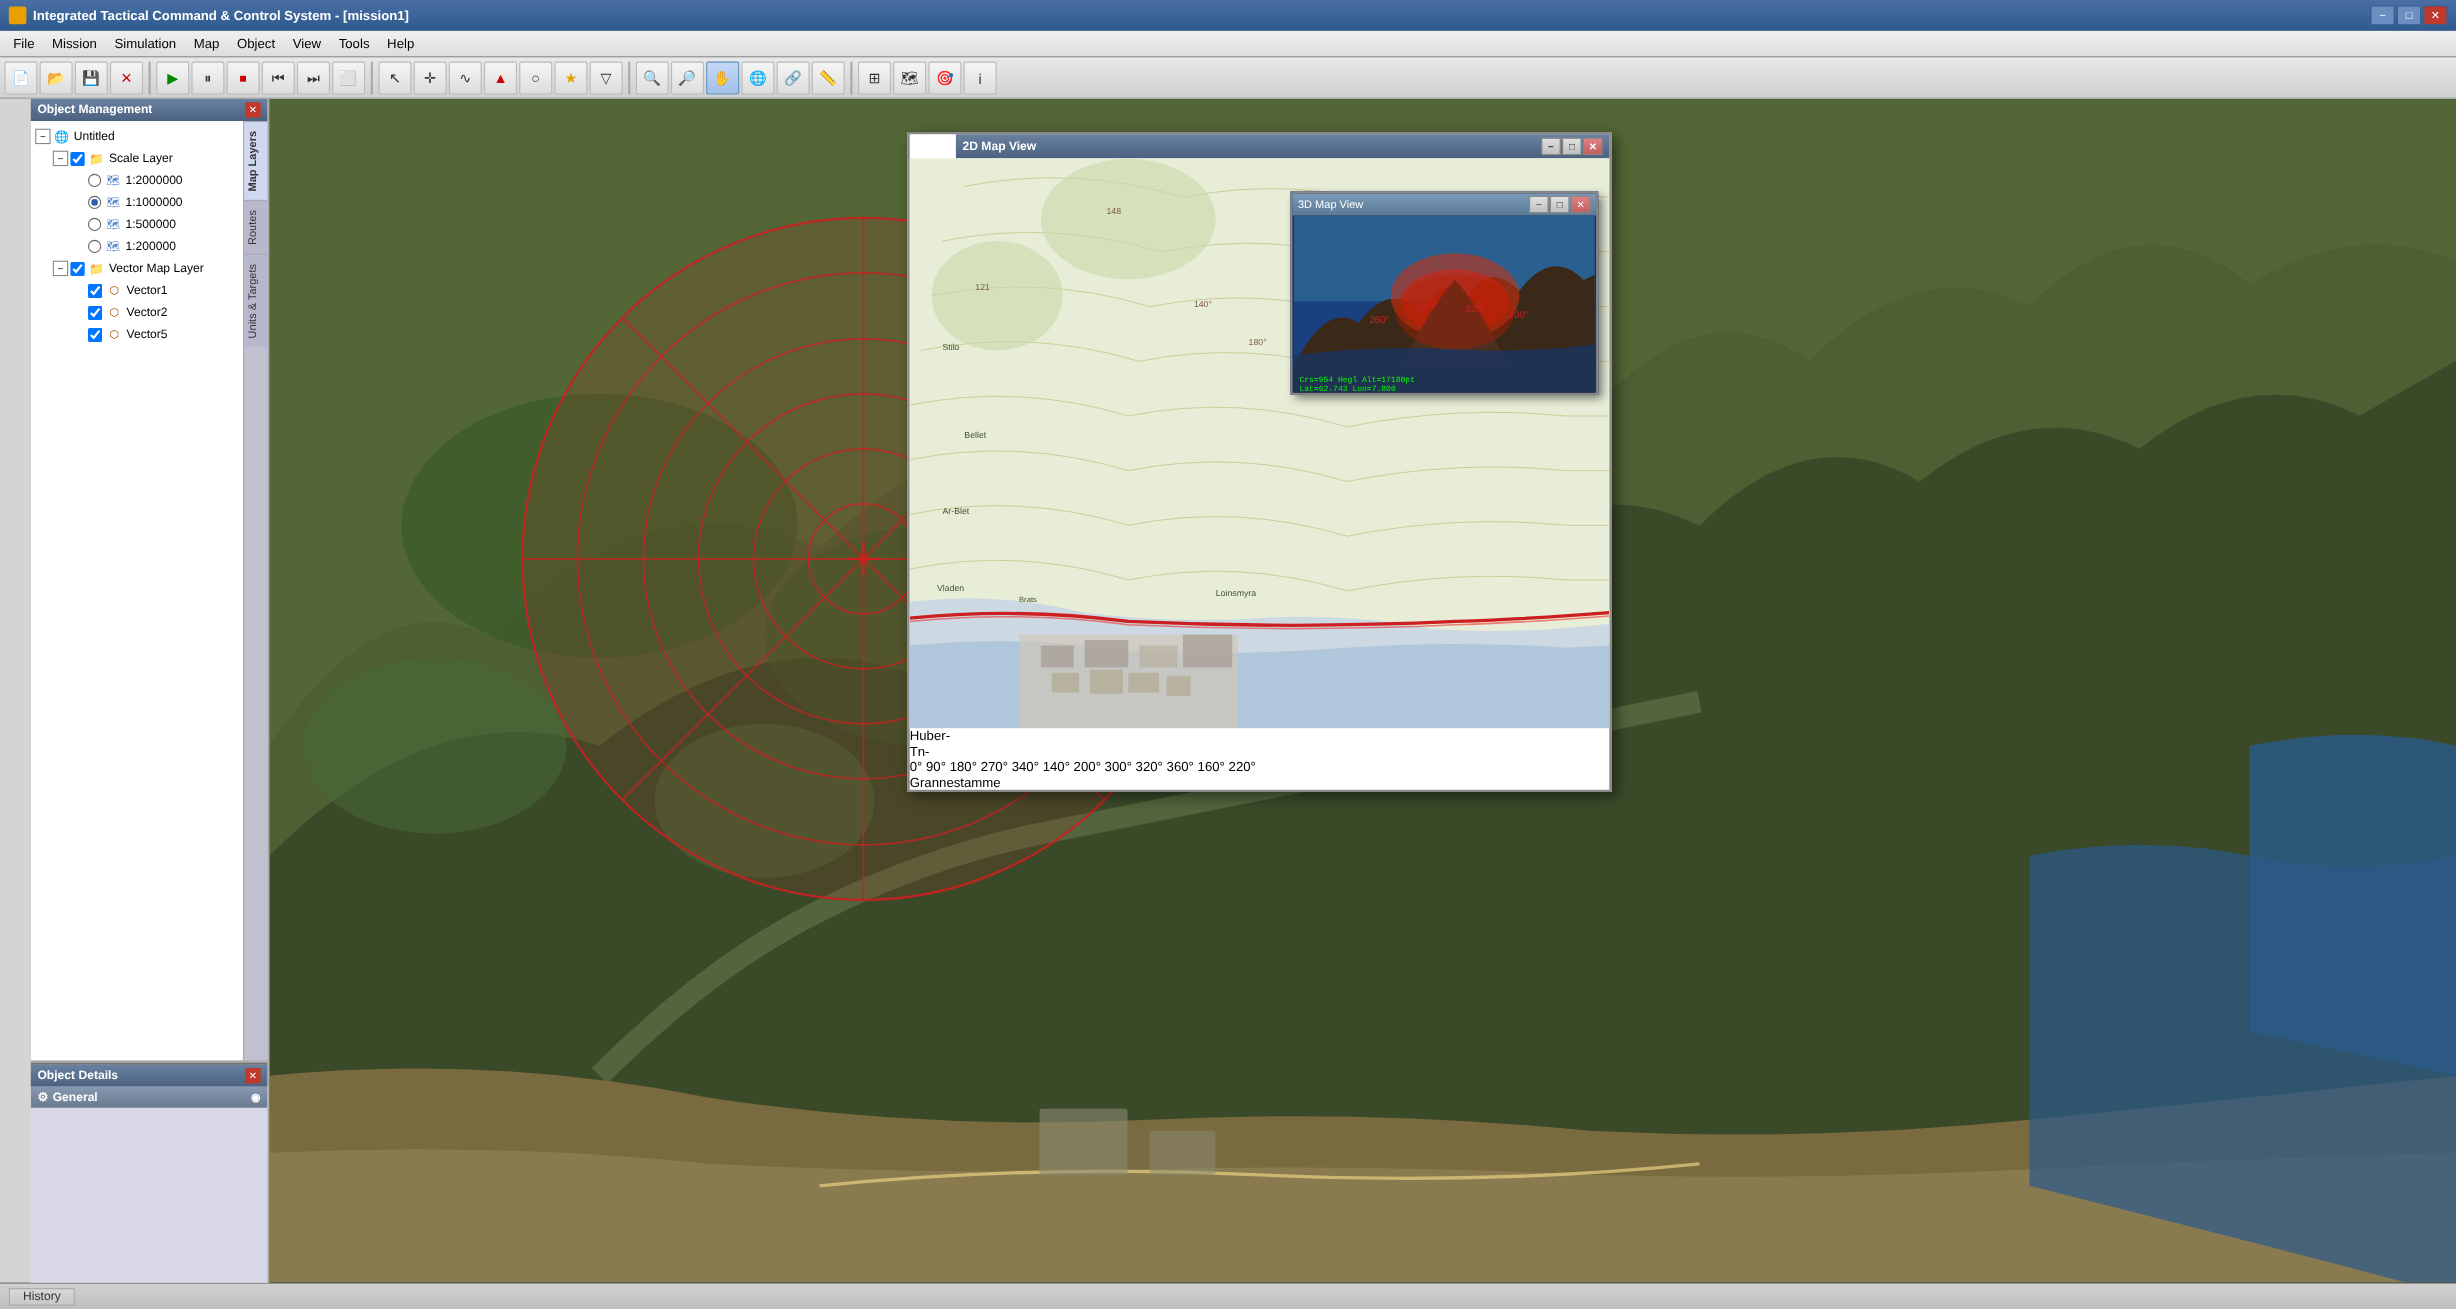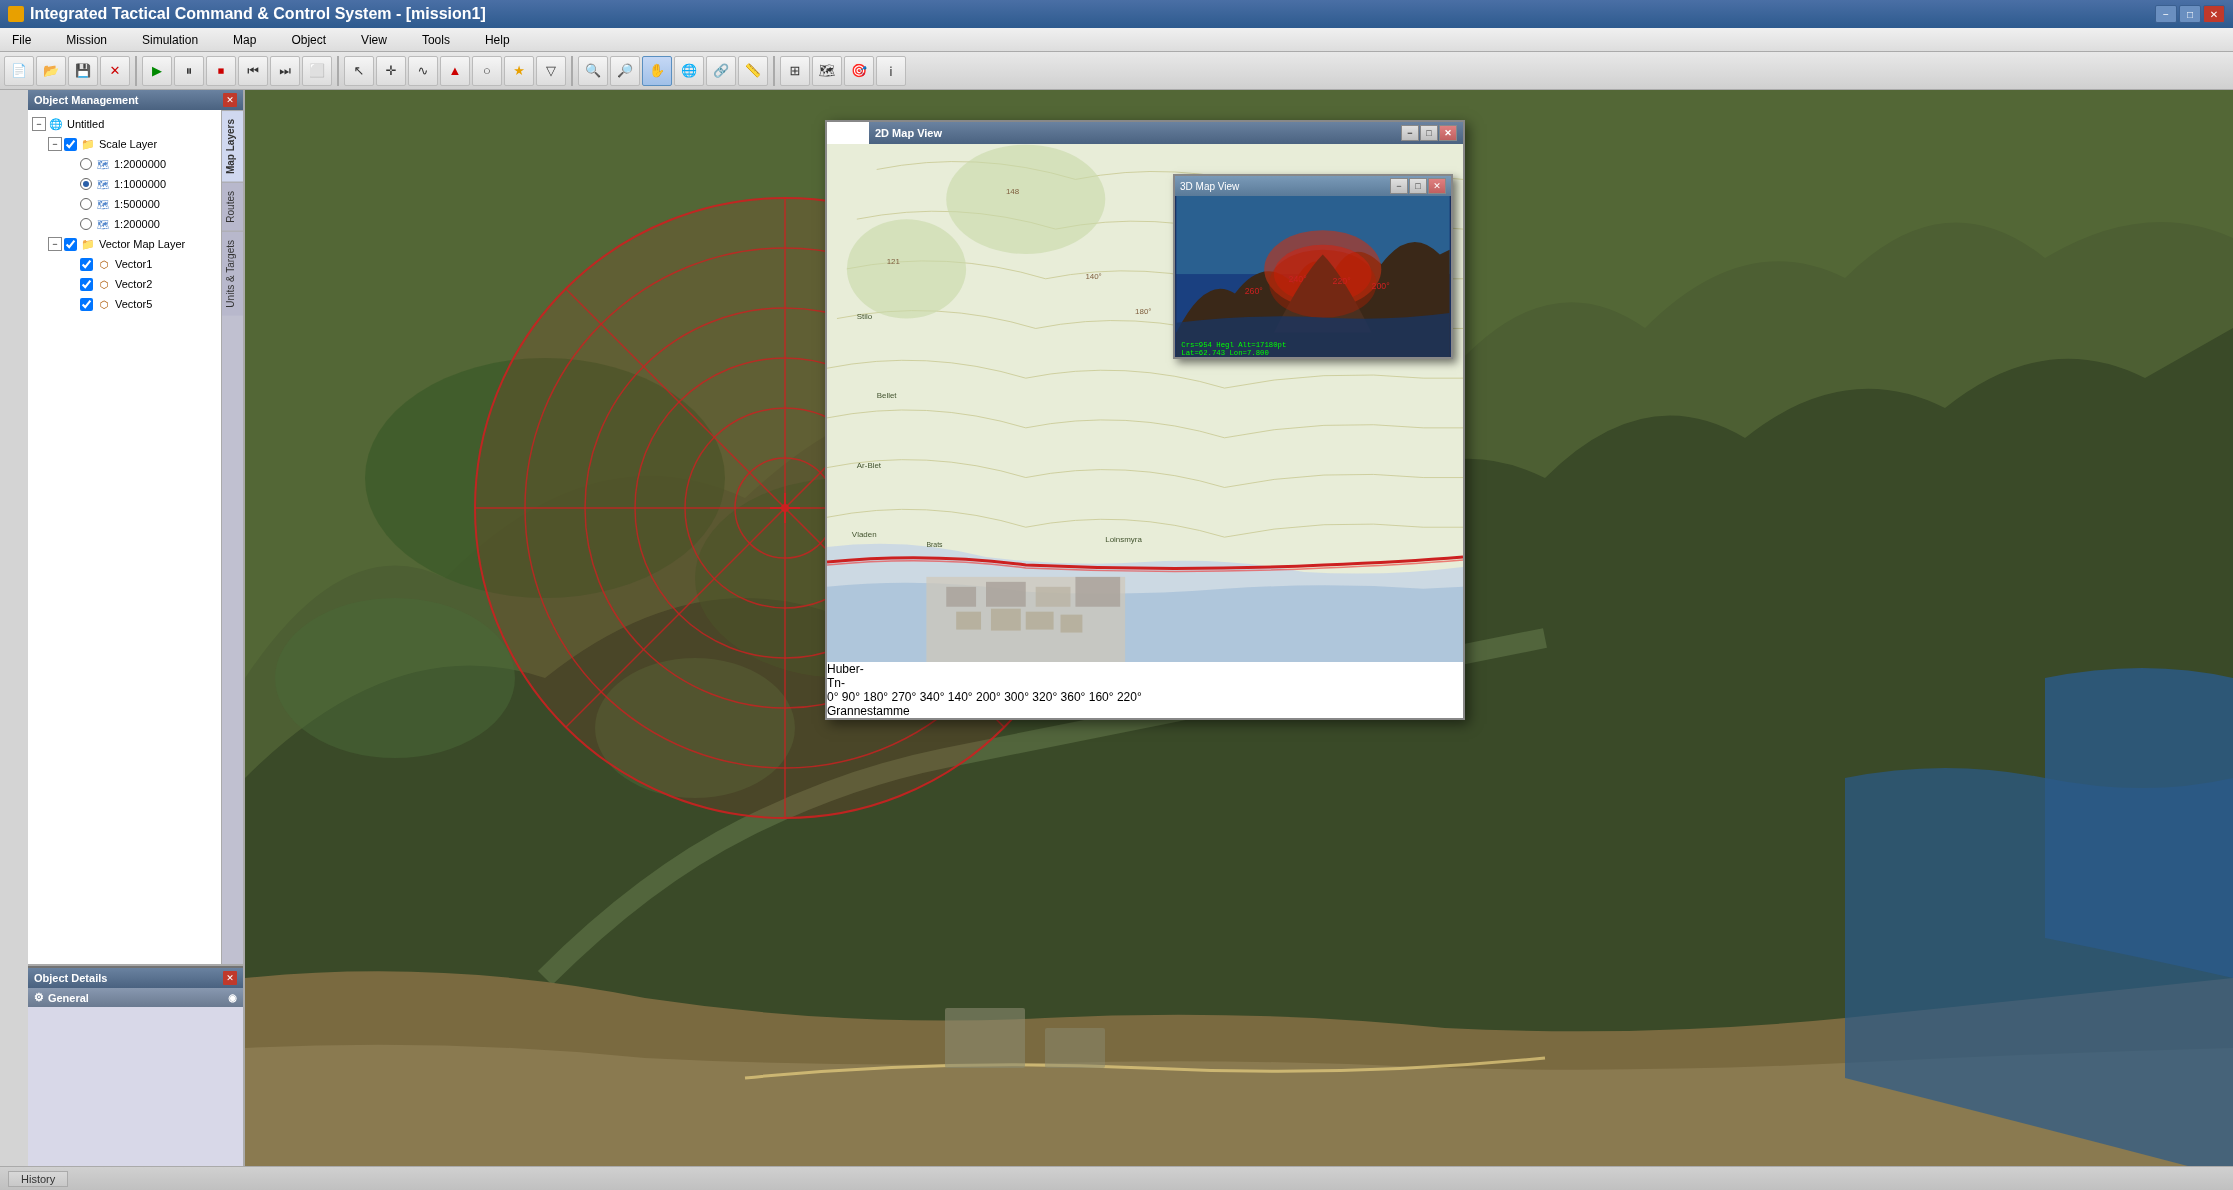--- a/index.html
+++ b/index.html
@@ -9,38 +9,37 @@
     #title-bar {
       background: linear-gradient(to bottom, #4a6fa5, #2d5a8e);
       color: white;
       height: 28px;
       display: flex;
       align-items: center;
       padding: 0 8px;
       user-select: none;
     }
     #title-bar .app-icon { width: 16px; height: 16px; margin-right: 6px; background: #e8a000; border-radius: 2px; flex-shrink: 0; }
-    #title-bar .title-text { flex: 1; font-size: 16px; font-weight: bold; }
+    #title-bar .title-text { flex: 1; font-size: 12px; font-weight: bold; }
     #title-bar .win-controls { display: flex; gap: 2px; }
     #title-bar .win-btn {
       width: 22px; height: 18px; background: #6a8fc0; border: 1px solid #3a5f90;
       color: white; font-size: 10px; display: flex; align-items: center; justify-content: center;
       cursor: pointer; border-radius: 2px;
     }
     #title-bar .win-btn.close { background: #c0392b; }
 
     
     #menu-bar {
       background: linear-gradient(to bottom, #f0f0f0, #ddd);
       height: 24px;
       display: flex;
       align-items: center;
       padding: 0 4px;
       border-bottom: 1px solid #aaa;
-      gap: 19px;
     }
     .menu-item {
       padding: 2px 8px;
       cursor: pointer;
       font-size: 12px;
       height: 22px;
       display: flex;
       align-items: center;
     }
 

